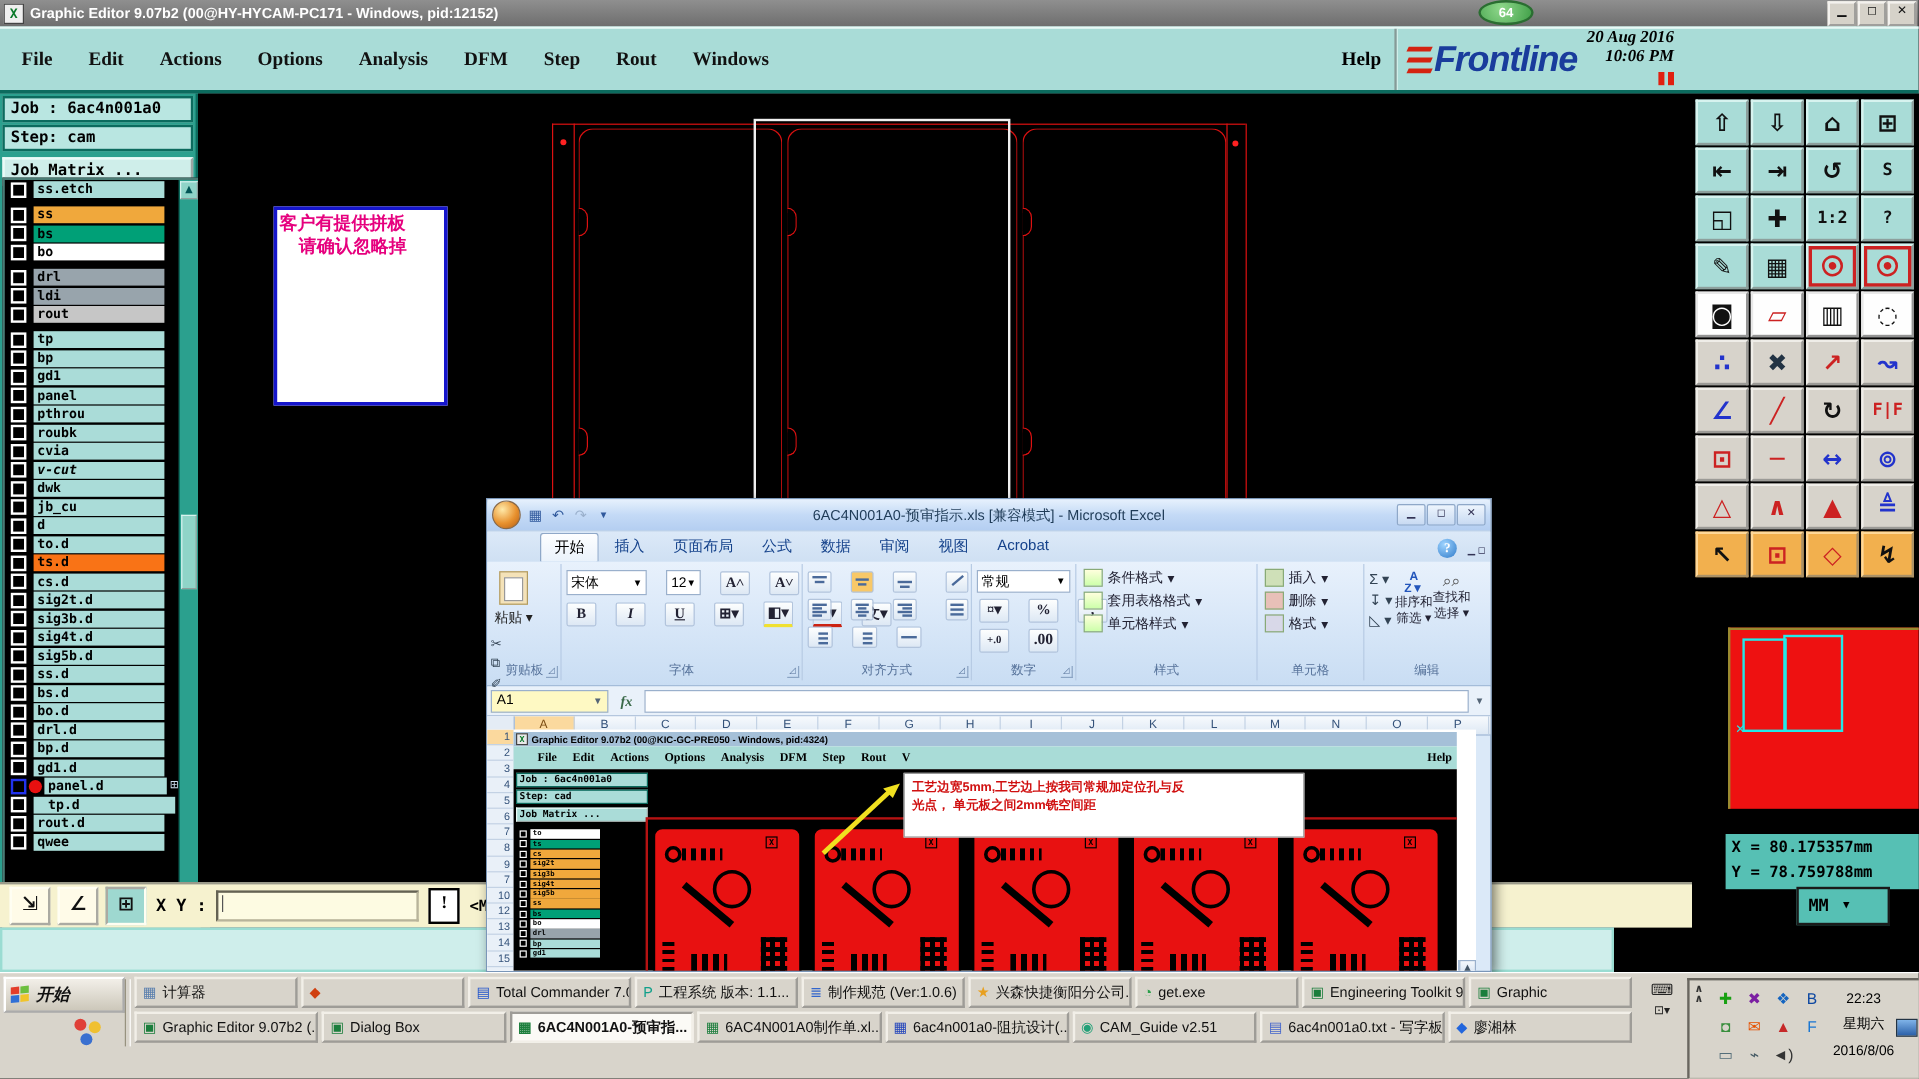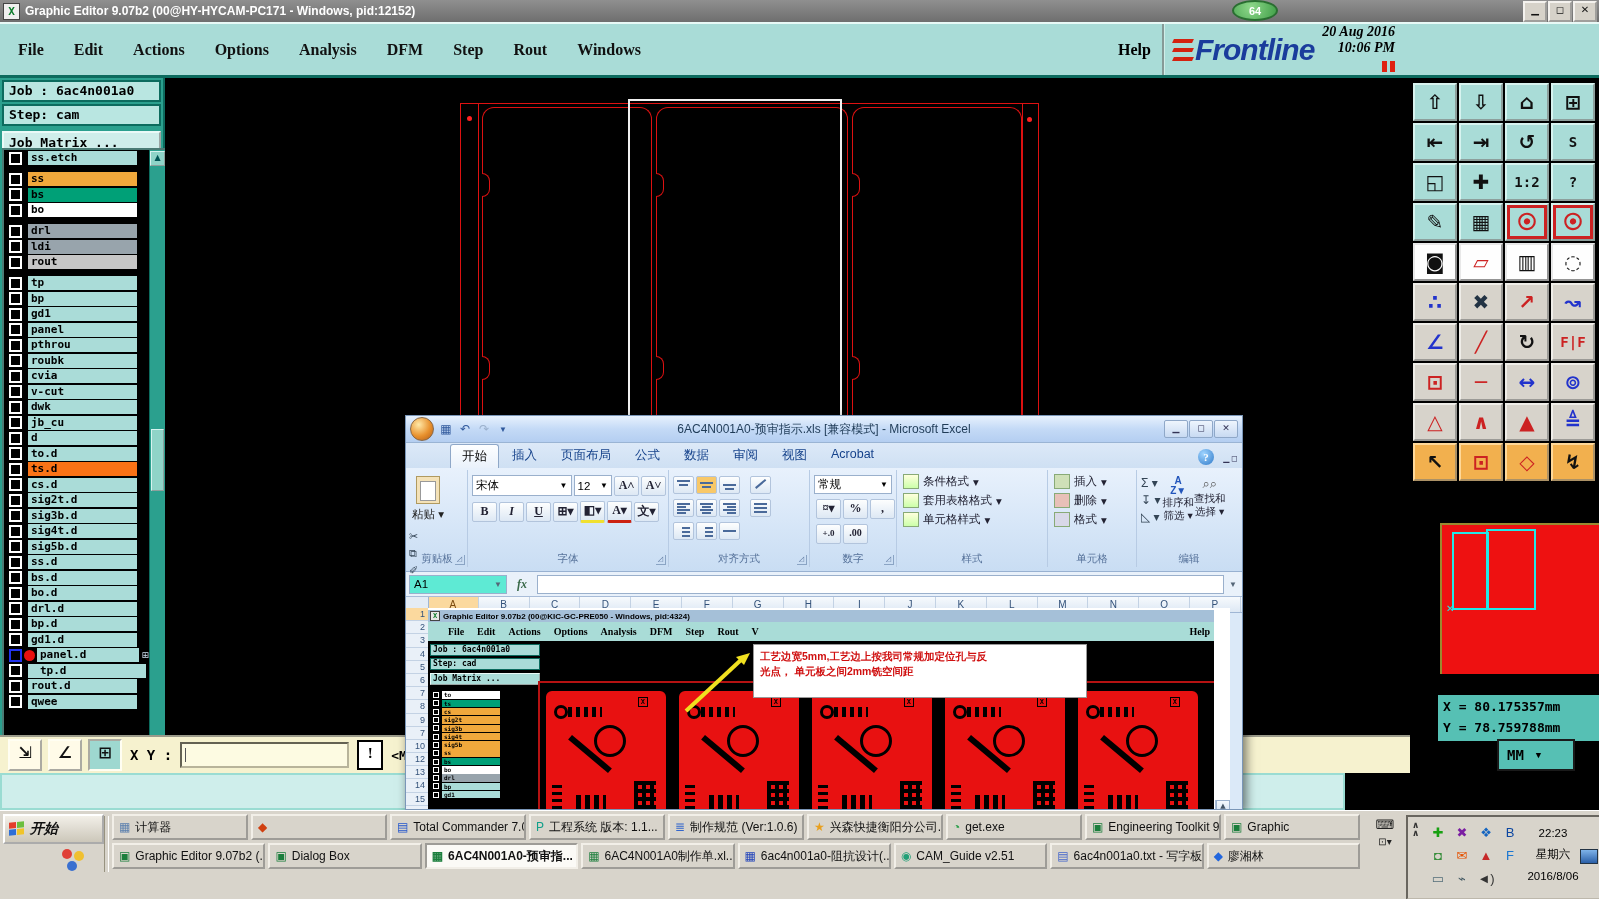--- a/index.html
+++ b/index.html
@@ -105,37 +105,37 @@
   .xl-mini{position:absolute;right:4px;bottom:4px;display:flex;gap:2px;font:bold 8px/10px "DejaVu Sans",sans-serif;color:#335;}
   .xl-ribbon{height:101px;background:linear-gradient(#e8f1fc,#d5e5f7 60%,#c9ddf3);border-bottom:1px solid #98b1d1;display:flex;padding:2px 1px 0 1px;}
   .grp{position:relative;border-right:1px solid #b7cbe4;height:97px;flex:0 0 auto;}
   .grp-label{position:absolute;bottom:1px;left:0;right:0;text-align:center;font-size:10.5px;color:#56729a;}
   .dlg{position:absolute;right:2px;bottom:2px;width:9px;height:9px;border:1px solid #8aa4c4;border-top:none;border-left:none;font:7px/8px "DejaVu Sans",sans-serif;color:#56729a;text-align:center;}
   .paste-big{width:42px;text-align:center;padding-top:6px;}
   .clip-ico{width:22px;height:26px;margin:0 auto;background:#f4e2b8;border:1px solid #b09a60;position:relative;}
   .clip-ico::after{content:"";position:absolute;left:3px;top:4px;width:14px;height:18px;background:#fff;border:1px solid #999;}
   .paste-label{font-size:11.5px;margin-top:3px;color:#222;}
   .smicons{display:flex;flex-direction:column;gap:4px;padding:8px 2px 0 2px;font-size:11px;color:#345;}
-  .fontrow{display:flex;align-items:center;gap:2px;margin:5px 2px 0 4px;}
+  .fontrow{display:flex;align-items:center;gap:16px;margin:5px 2px 0 4px;}
   .fsel{background:#fff;border:1px solid #9ab0cc;font-size:11.5px;padding:1px 3px;display:flex;align-items:center;justify-content:space-between;height:17px;}
   .fbtn{min-width:19px;height:18px;background:linear-gradient(#fdfefe,#dde8f4);border:1px solid #b2c4dc;border-radius:2px;font:bold 12px/16px "Liberation Serif",serif;text-align:center;color:#223;padding:0 2px;}
   .u-red{border-bottom:3px solid #cc2211;}
   .u-yel{border-bottom:3px solid #f0e030;}
   .alignico{width:19px;height:16px;background:linear-gradient(#fdfefe,#dde8f4);border:1px solid #b2c4dc;border-radius:2px;display:inline-block;position:relative;}
   .alignico i{position:absolute;left:3px;right:3px;height:1.5px;background:#4a6a9a;}
   .alignico.hl{background:#f8c868;}
   .numfmt{background:#fff;border:1px solid #9ab0cc;font-size:11.5px;height:17px;margin:5px 4px 0 4px;display:flex;align-items:center;justify-content:space-between;padding:0 3px;}
   .stylerow{display:flex;align-items:center;gap:4px;font-size:11.5px;color:#223;margin:4px 0 0 6px;white-space:nowrap;}
   .sico{width:14px;height:13px;border:1px solid #8a7;background:linear-gradient(#ffd,#cfa);flex:0 0 auto;}
   .editcol{display:flex;flex-direction:column;gap:3px;padding:6px 2px 0 4px;font-size:12px;color:#345;}
   .bigedit{display:flex;flex-direction:column;align-items:center;font-size:10.5px;color:#223;padding-top:6px;line-height:1.25;text-align:center;}
   .az-ico{font:bold 10px/10px "Liberation Sans",sans-serif;color:#2255bb;}
   .binoc{font-size:13px;color:#555;}
   .xl-formula{height:22px;display:flex;align-items:center;gap:3px;background:#e9f1fa;border-bottom:1px solid #a8bcd8;padding:1px 3px;}
-  .namebox{width:88px;height:17px;background:#5eead4;border:1px solid #9ab0cc;font-size:11.5px;padding:0 4px;display:flex;align-items:center;justify-content:space-between;}
+  .namebox{width:88px;height:17px;background:#fef9c3;border:1px solid #9ab0cc;font-size:11.5px;padding:0 4px;display:flex;align-items:center;justify-content:space-between;}
   .fxbtn{width:24px;text-align:center;font:bold italic 12px "Liberation Serif",serif;color:#3a6a4a;}
   .fbar{flex:1;height:17px;background:#fff;border:1px solid #9ab0cc;}
   .fexp{width:12px;text-align:center;font-size:8px;color:#567;}
   .xl-cols{height:15px;background:linear-gradient(#f7fafd,#dde8f4);border-bottom:1px solid #9fb6d4;display:flex;padding-left:22px;position:relative;}
   .corner{position:absolute;left:0;top:0;width:22px;height:14px;background:#e4ecf5;border-right:1px solid #9fb6d4;}
   .colh{width:49.8px;border-right:1px solid #c3d2e4;font-size:10px;color:#34527a;text-align:center;line-height:15px;flex:0 0 auto;}
   .colh.sel{background:#fbd99e;color:#7a4a10;}
   .xl-body{position:absolute;left:0;top:192px;width:824px;bottom:0;background:#fff;overflow:hidden;}
   .rowg{position:absolute;left:0;top:0;width:22px;bottom:0;background:#e9f0f8;border-right:1px solid #9fb6d4;}
   .rowh{height:13.2px;border-bottom:1px solid #c3d2e4;font-size:9px;color:#34527a;text-align:right;padding-right:3px;line-height:13px;box-sizing:border-box;}
@@ -333,21 +333,21 @@
           <div class="l-row">
             <span class="chk"></span>
 
             <span class="lab" style="background: rgb(170, 220, 216);">cvia</span>
 
           </div>
 
           <div class="l-row">
             <span class="chk"></span>
 
-            <span class="lab" style="background: rgb(170, 220, 216);">v-cut</span>
+            <span class="lab" style="background: rgb(170, 220, 216); font-style: italic;">v-cut</span>
 
           </div>
 
           <div class="l-row">
             <span class="chk"></span>
 
             <span class="lab" style="background: rgb(170, 220, 216);">dwk</span>
 
           </div>
 
@@ -504,20 +504,24 @@
     <div class="board" style="left:317px;top:29px;width:168px;height:628px;"></div>
     <div class="board" style="left:491px;top:29px;width:190px;height:628px;"></div>
     <div class="board" style="left:687px;top:29px;width:168px;height:628px;"></div>
     <div class="notch" style="left:317px;top:95px;"></div>
     <div class="notch" style="left:317px;top:278px;"></div>
     <div class="notch" style="left:491px;top:95px;"></div>
     <div class="notch" style="left:491px;top:278px;"></div>
     <div class="notch" style="left:687px;top:95px;"></div>
     <div class="notch" style="left:687px;top:278px;"></div>
     <div class="selrect" style="left:463px;top:21px;width:210px;height:420px;"></div>
+    <div class="notebox">
+      <div class="n1">客户有提供拼板</div>
+      <div class="n2">请确认忽略掉</div>
+    </div>
   </div>
 
   <div class="abs right-panel">
     <div class="tool-grid">
 
         <div class="tbtn">
           <span>⇧</span>
         </div>
 
         <div class="tbtn">
@@ -854,21 +858,21 @@
             <span>常规</span>
             <span style="font-size:8px;">▼</span>
           </div>
         <div class="fontrow" style="margin-left:6px;">
           <div class="fbtn">¤▾</div>
           <div class="fbtn">%</div>
           <div class="fbtn">,</div>
         </div>
         <div class="fontrow" style="margin-left:6px;">
           <div class="fbtn" style="font-size:9px;">+.0</div>
-          <div class="fbtn" style="font-size:10px;">.00</div>
+          <div class="fbtn" style="font-size:13px;">.00</div>
         </div>
         <div class="grp-label">数字</div>
         <div class="dlg">◿</div>
       </div>
       <div class="grp" style="width:150px;">
         <div class="stylerow"><span class="sico"></span><span>条件格式</span> ▾</div>
         <div class="stylerow"><span class="sico"></span><span>套用表格格式</span> ▾</div>
         <div class="stylerow"><span class="sico"></span><span>单元格样式</span> ▾</div>
         <div class="grp-label">样式</div>
       </div>

